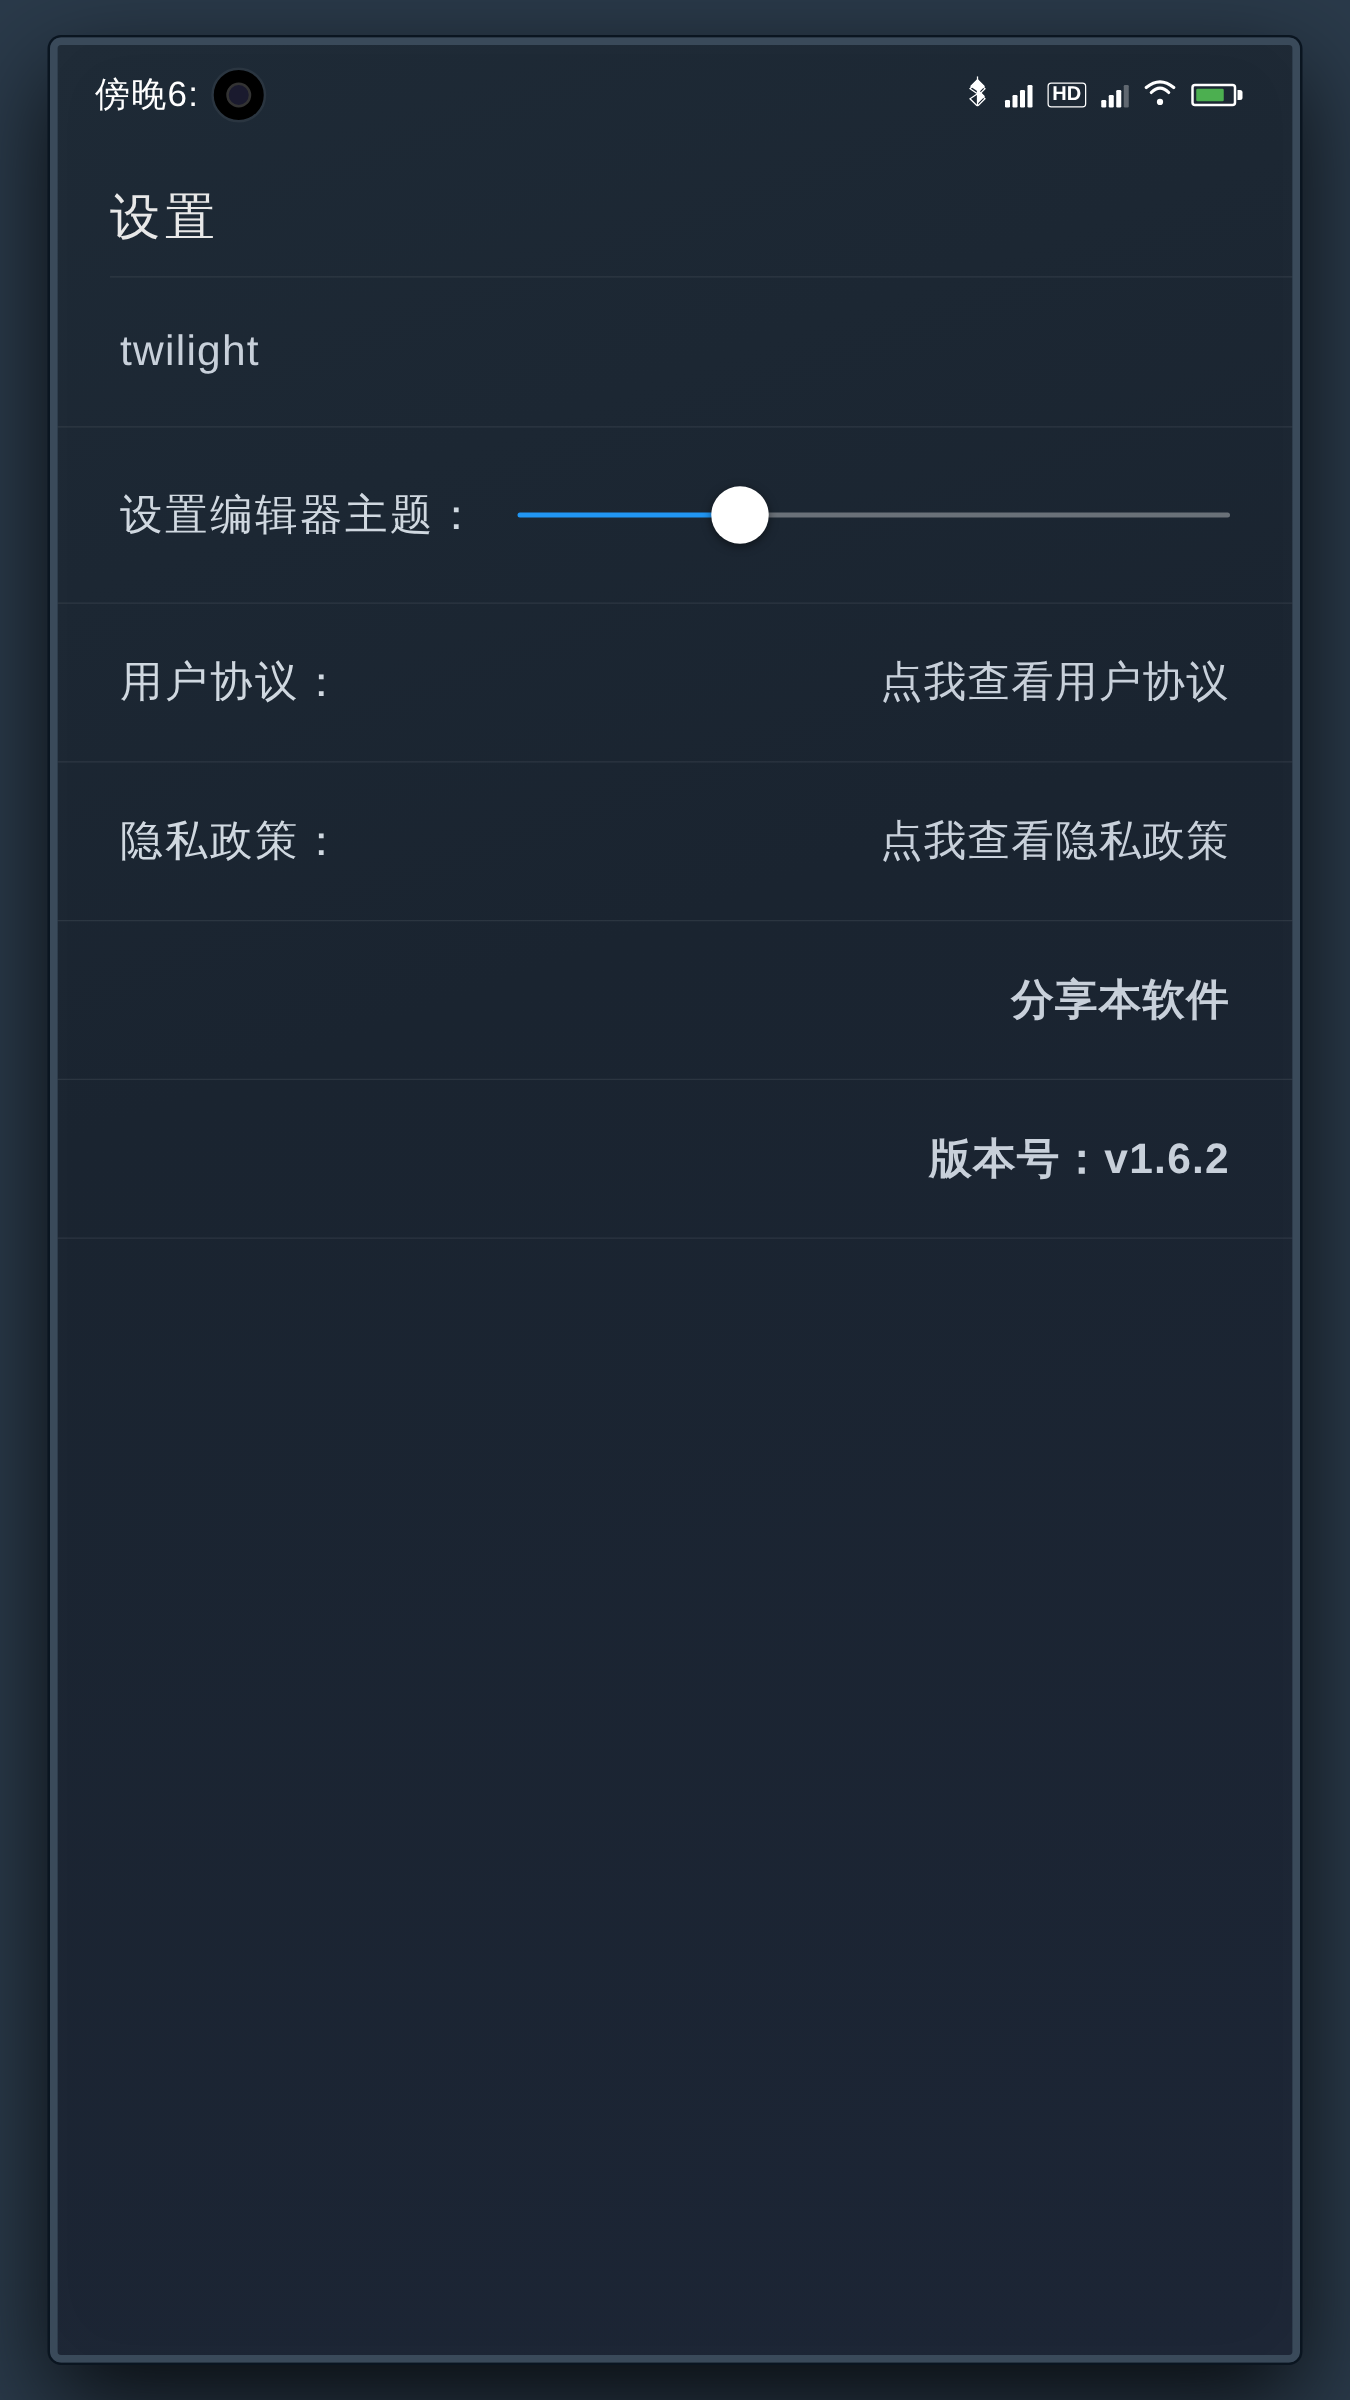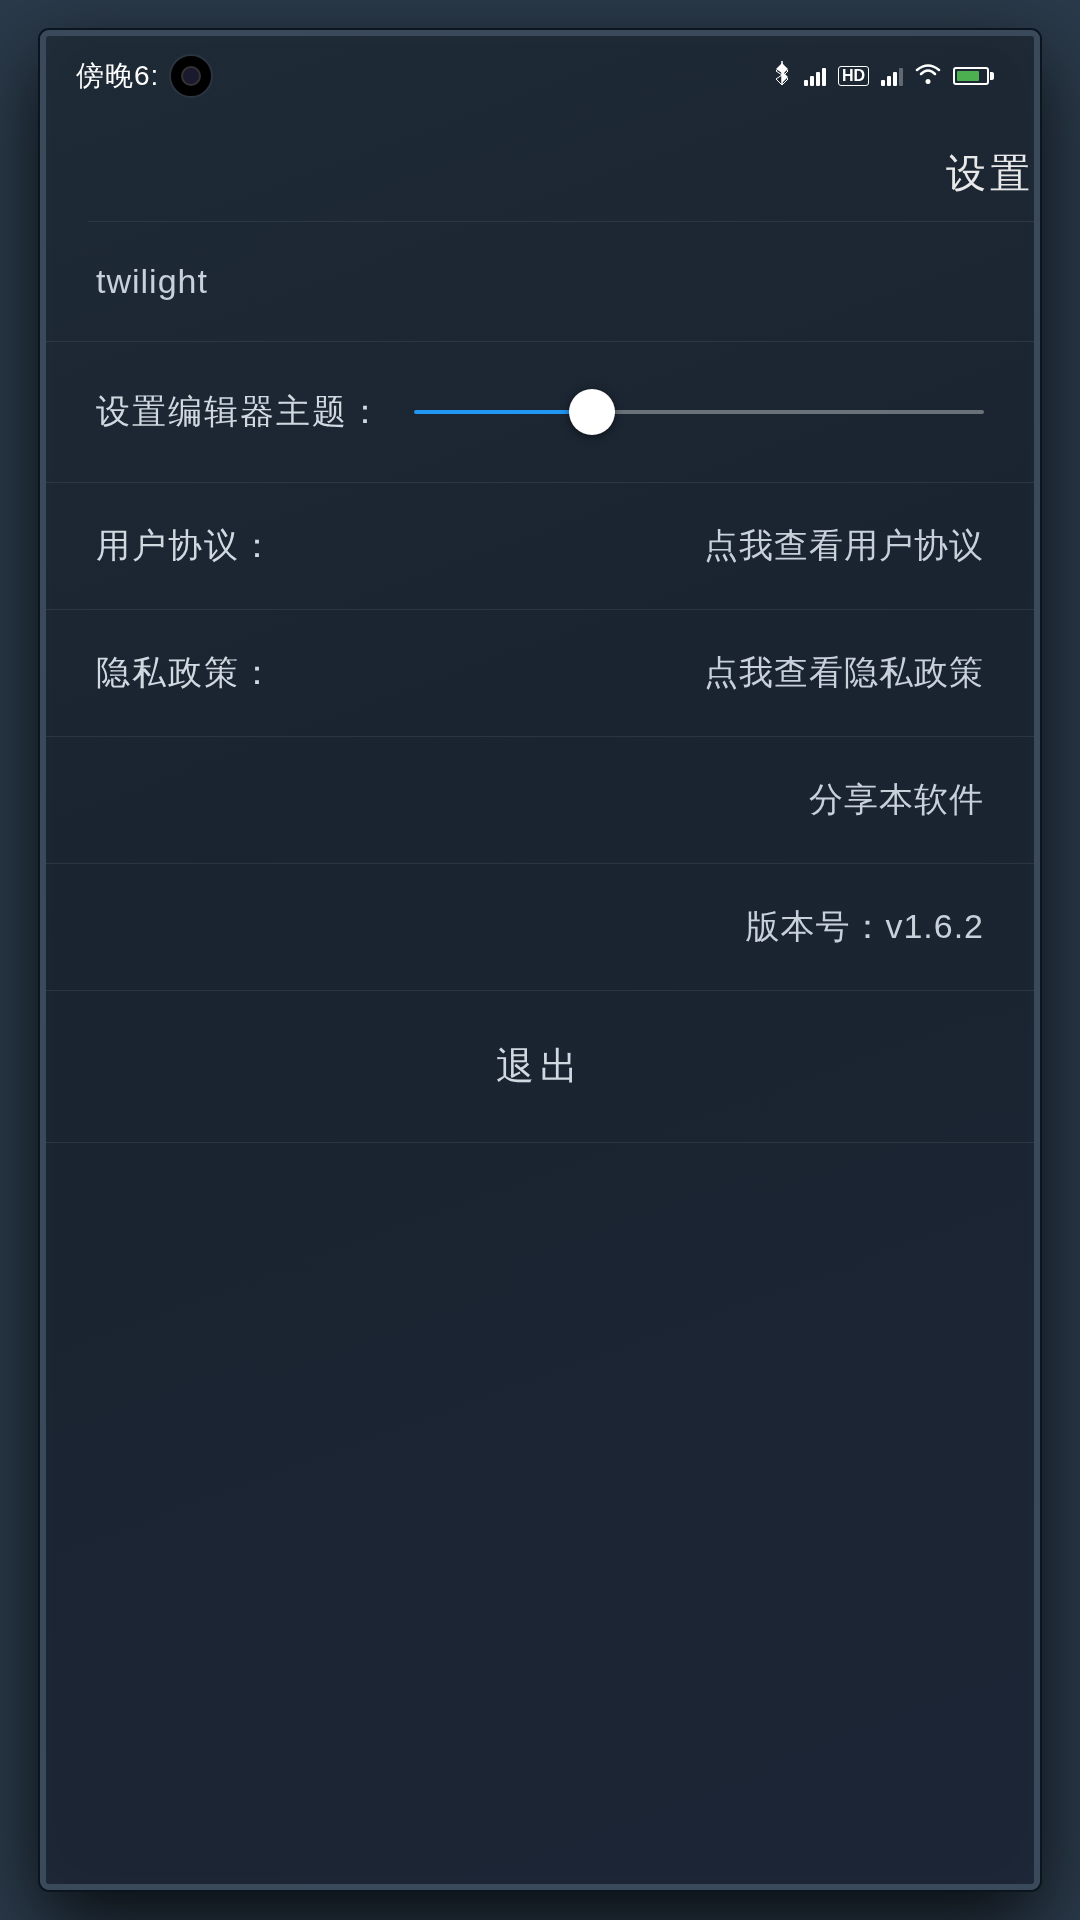--- a/index.html
+++ b/index.html
@@ -175,21 +175,21 @@
       position: absolute;
       top: 80px;
       left: 0;
       right: 0;
       bottom: 0;
     }
 
     
     .page-title-bar {
       padding: 30px 0 20px;
-      text-align: right;
+      text-align: left;
       border-bottom: 1px solid rgba(255,255,255,0.08);
       margin-left: 42px;
     }
 
     .page-title {
       color: #e8e8e8;
       font-size: 40px;
       font-weight: 400;
       letter-spacing: 4px;
     }
@@ -296,21 +296,21 @@
       align-items: center;
       justify-content: flex-end;
       padding: 40px 50px;
       border-bottom: 1px solid rgba(255,255,255,0.08);
       min-height: 100px;
     }
 
     .settings-row-right-text {
       color: #c8d0da;
       font-size: 34px;
-      font-weight: 400;
+      font-weight: 700;
       letter-spacing: 1px;
       text-align: right;
     }
 
     
     .logout-row {
       display: flex;
       align-items: center;
       justify-content: center;
       padding: 50px;
@@ -414,20 +414,17 @@
       <div class="settings-row-right">
         <span class="settings-row-right-text">分享本软件</span>
       </div>
 
       <div class="settings-row-right">
         <span class="settings-row-right-text">
           <span>版本号：</span><span>v1.6.2</span>
         </span>
       </div>
 
-      <div class="logout-row">
-        <span class="logout-text">退出</span>
-      </div>
 
     </div>
   </div>
 
 </div>
 
 </body></html>

